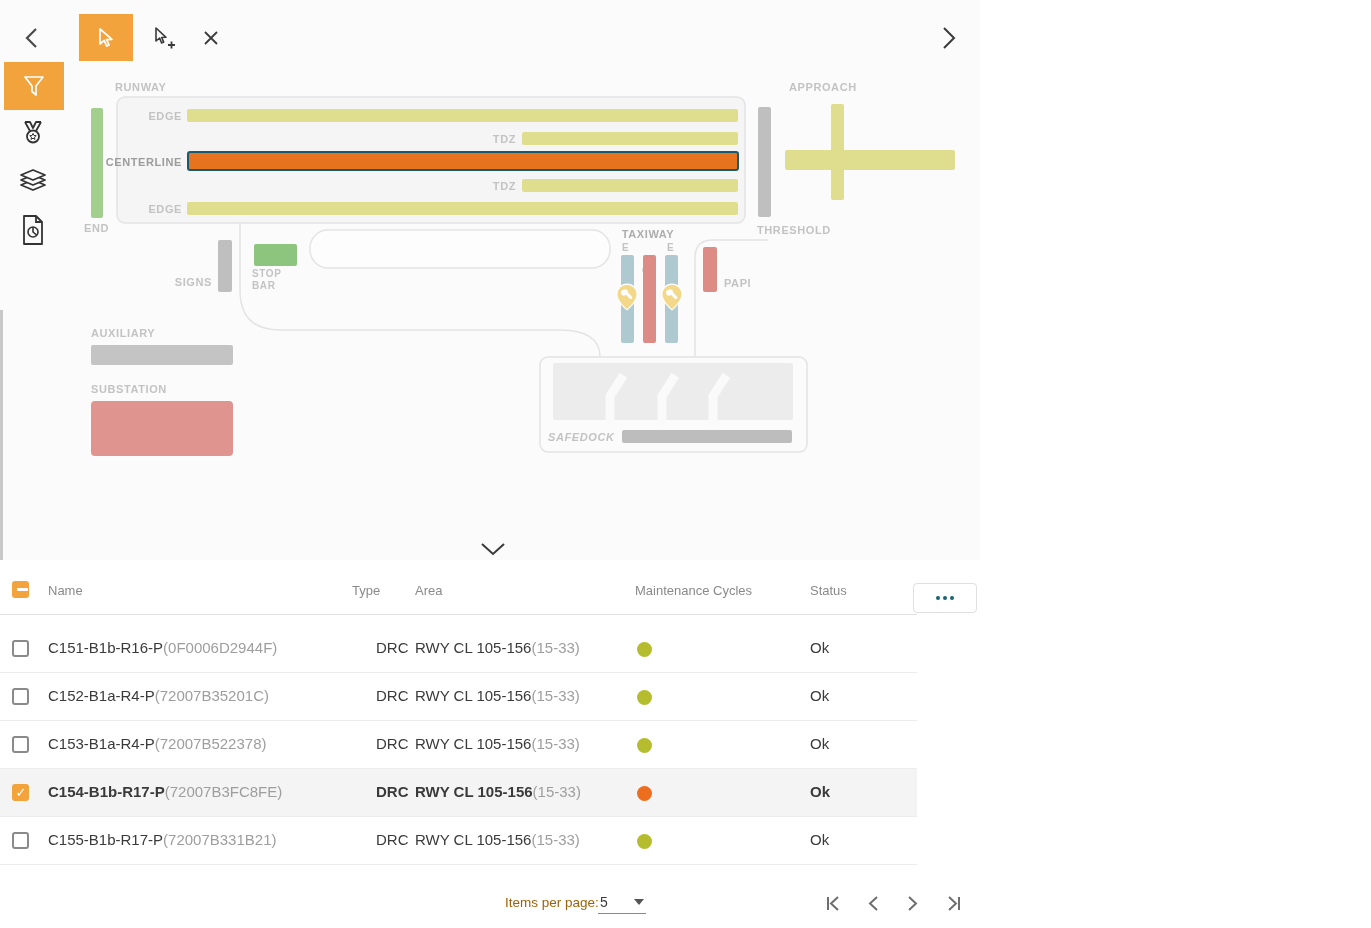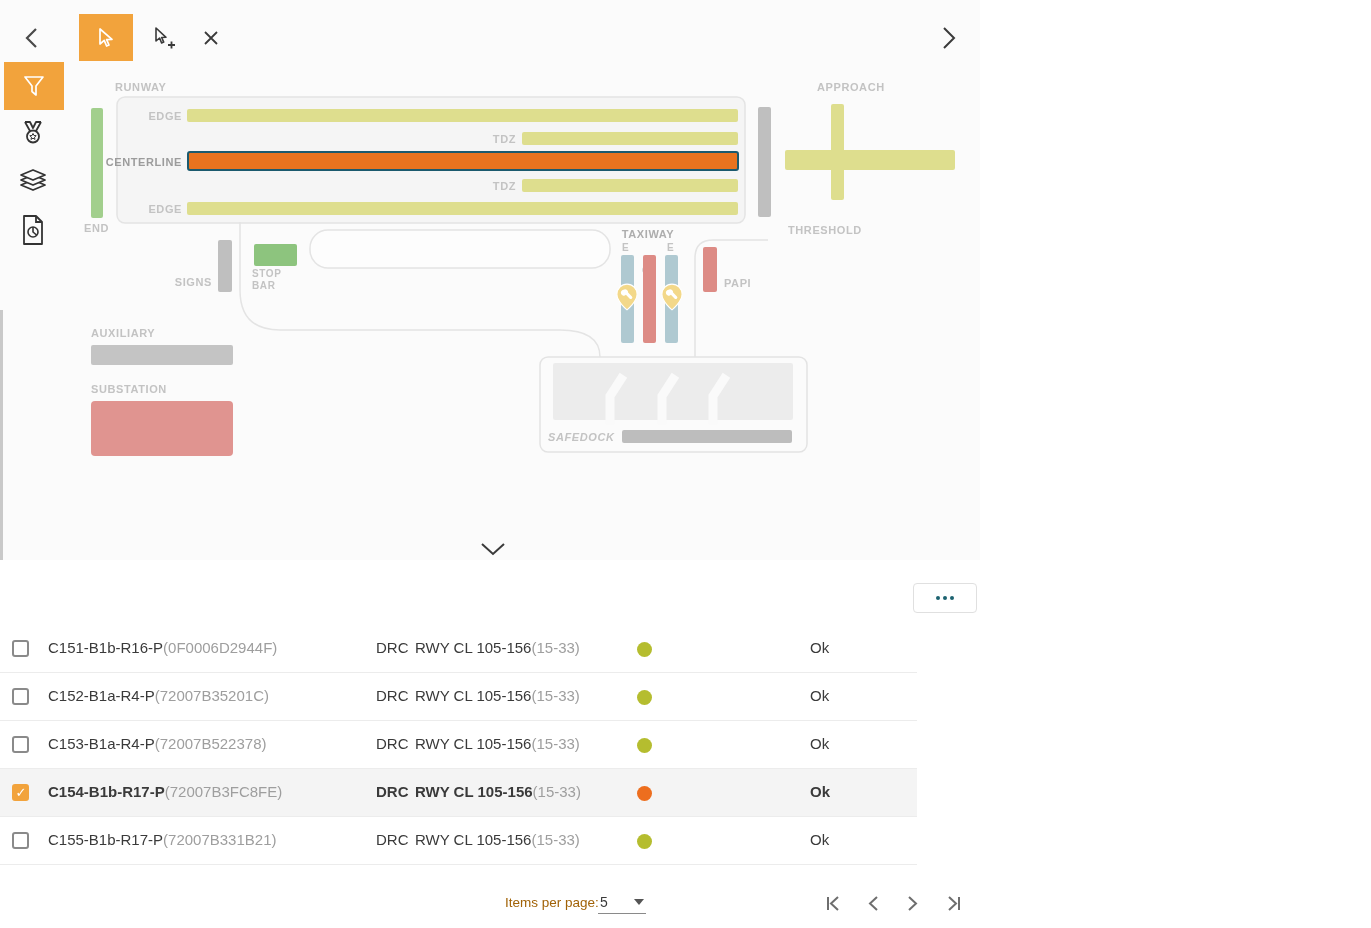--- a/index.html
+++ b/index.html
@@ -155,41 +155,51 @@
       <path d="M8.2,7.2 a3.2,3.2 0 1 0 2.6,5.4 l4.2,4.2 a1.7,1.7 0 0 0 2.4,-2.4 l-4.2,-4.2 a3.2,3.2 0 0 0 -5,-3" fill="#fff"></path>
     </svg>
     <svg class="abs pin" style="left:661px;top:283px;" viewBox="0 0 24 30">
       <path d="M12,1 C5.9,1 1,5.9 1,12 C1,20 12,29 12,29 C12,29 23,20 23,12 C23,5.9 18.1,1 12,1 Z" fill="#F3D889" stroke="#fff" stroke-width="1.2"></path>
       <path d="M8.2,7.2 a3.2,3.2 0 1 0 2.6,5.4 l4.2,4.2 a1.7,1.7 0 0 0 2.4,-2.4 l-4.2,-4.2 a3.2,3.2 0 0 0 -5,-3" fill="#fff"></path>
     </svg>
 
     <div class="abs bar" style="left:703px;top:247px;width:14px;height:45px;background:#DD8B85;"></div>
     <div class="abs maplabel" style="left:724px;top:277px;">PAPI</div>
 
-    <div class="abs maplabel" style="left:789px;top:81px;margin-left:28px;">APPROACH</div>
+    <div class="abs maplabel" style="left:789px;top:81px;">APPROACH</div>
     <div class="abs bar" style="left:758px;top:107px;width:13px;height:110px;background:#bfbfbf;"></div>
-    <div class="abs maplabel" style="left:788px;top:224px;">THRESHOLD</div>
+    <div class="abs maplabel" style="left:757px;top:224px;">THRESHOLD</div>
     <div class="abs bar" style="left:785px;top:150px;width:170px;height:20px;background:#DEDE8E;"></div>
     <div class="abs bar" style="left:831px;top:104px;width:13px;height:96px;background:#DEDE8E;"></div>
 
     <div class="abs maplabel" style="left:91px;top:327px;">AUXILIARY</div>
     <div class="abs bar" style="left:91px;top:345px;width:142px;height:20px;background:#c4c4c4;"></div>
     <div class="abs maplabel" style="left:91px;top:383px;">SUBSTATION</div>
     <div class="abs" style="left:91px;top:401px;width:142px;height:55px;background:#E09490;border-radius:4px;"></div>
 
     <div class="abs maplabel" style="left:548px;top:431px;font-style:italic;">SAFEDOCK</div>
     <div class="abs bar" style="left:622px;top:430px;width:170px;height:13px;background:#bdbdbd;"></div>
 
     <div class="abs toolbtn" style="left:476px;top:540px;width:34px;height:18px;">
       <svg width="26" height="14" viewBox="0 0 26 14">
           <polyline points="2,2 13,12 24,2" fill="none" stroke="#3a3a3a" stroke-width="2"></polyline>
         </svg>
     </div>
   </div>
 
+  <div class="abs" style="left:0;top:580px;width:917px;height:35px;border-bottom:1px solid #e0e0e0;">
+    <span class="cb indet" style="top:1px;">
+        <span class="mark"></span>
+      </span>
+    <span class="abs thead-label" style="left:48px;top:3px;">Name</span>
+    <span class="abs thead-label" style="left:352px;top:3px;">Type</span>
+    <span class="abs thead-label" style="left:415px;top:3px;">Area</span>
+    <span class="abs thead-label" style="left:635px;top:3px;">Maintenance Cycles</span>
+    <span class="abs thead-label" style="left:810px;top:3px;">Status</span>
+  </div>
   <div class="abs toolbtn" style="left:913px;top:583px;width:64px;height:30px;border:1px solid #e0e0e0;border-radius:4px;background:#fff;gap:3px;">
     <span style="width:4px;height:4px;border-radius:50%;background:#1C6270;"></span>
     <span style="width:4px;height:4px;border-radius:50%;background:#1C6270;"></span>
     <span style="width:4px;height:4px;border-radius:50%;background:#1C6270;"></span>
   </div>
 
   <div class="abs trow" style="top:625px;">
     <span class="cb"></span>
     <span class="cell c-name"><span>C151-B1b-R16-P</span><span class="dim">(0F0006D2944F)</span></span>
     <span class="cell c-type">DRC</span>

